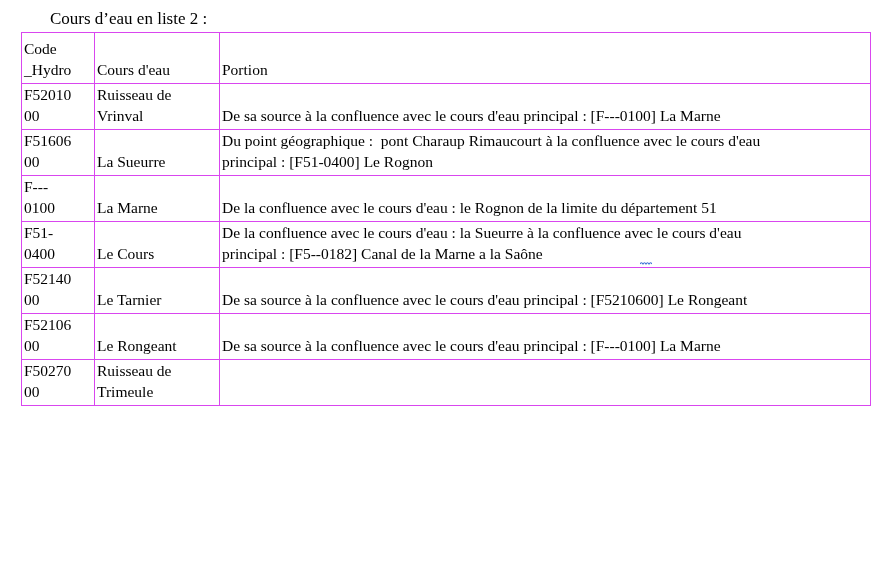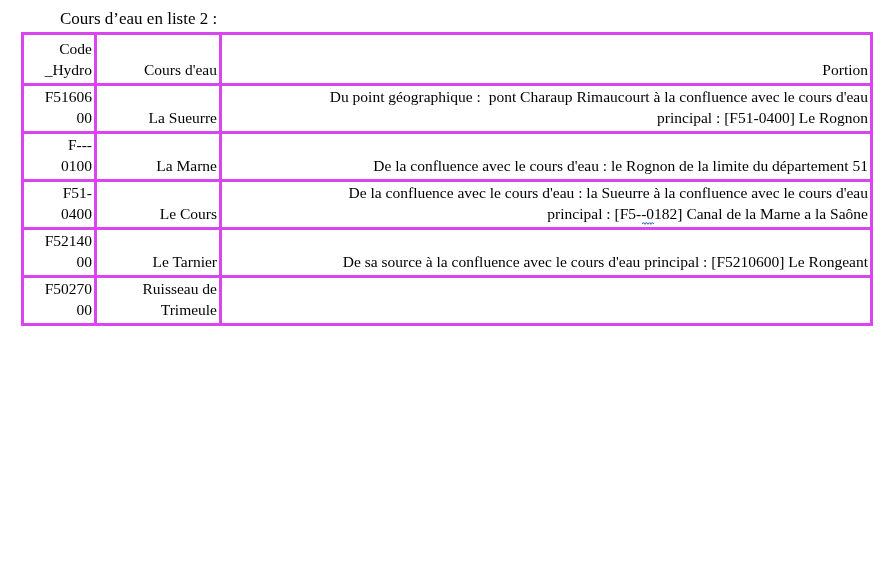--- a/index.html
+++ b/index.html
@@ -8,41 +8,41 @@
     position: relative;
     width: 885px;
     height: 567px;
     background: #ffffff;
     color: #000000;
     font-family: "Liberation Serif", "DejaVu Serif", serif;
     overflow: hidden;
   }
   .page-title {
     position: absolute;
-    left: 60px;
+    left: 50px;
     top: 8px;
     font-size: 17px;
     line-height: 22px;
     white-space: pre;
   }
   table.hydro {
     position: absolute;
     left: 21px;
     top: 32px;
     width: 850px;
     border-collapse: collapse;
     table-layout: fixed;
     font-size: 15.5px;
     line-height: 21px;
   }
   table.hydro th,
   table.hydro td {
-    border: 3px solid #d946ef;
+    border: 1px solid #d946ef;
     vertical-align: bottom;
-    text-align: right;
+    text-align: left;
     padding: 0 2px 3px 2px;
     font-weight: normal;
     overflow: hidden;
   }
   thead tr { height: 51px; }
   tbody tr { height: 42px; }
   tbody tr:last-child { height: 46px; }
   .pre, .cell-text { white-space: pre-wrap; }
   td.portion { position: relative; }
   .squiggle {
@@ -69,20 +69,27 @@
     <thead>
       <tr>
         <th class="pre">Code
 _Hydro</th>
         <th class="pre">Cours d'eau</th>
         <th class="pre">Portion</th>
       </tr>
     </thead>
     <tbody>
       <tr>
+        <td class="pre">F52010
+00</td>
+        <td class="pre">Ruisseau de
+Vrinval</td>
+        <td class="portion"><span class="cell-text">De sa source à la confluence avec le cours d'eau principal : [F---0100] La Marne</span></td>
+      </tr>
+      <tr>
         <td class="pre">F51606
 00</td>
         <td class="pre">La Sueurre</td>
         <td class="portion"><span class="cell-text">Du point géographique :  pont Charaup Rimaucourt à la confluence avec le cours d'eau
 principal : [F51-0400] Le Rognon</span></td>
       </tr>
       <tr>
         <td class="pre">F---
 0100</td>
         <td class="pre">La Marne</td>
@@ -100,20 +107,26 @@
           </svg>
         </td>
       </tr>
       <tr>
         <td class="pre">F52140
 00</td>
         <td class="pre">Le Tarnier</td>
         <td class="portion"><span class="cell-text">De sa source à la confluence avec le cours d'eau principal : [F5210600] Le Rongeant</span></td>
       </tr>
       <tr>
+        <td class="pre">F52106
+00</td>
+        <td class="pre">Le Rongeant</td>
+        <td class="portion"><span class="cell-text">De sa source à la confluence avec le cours d'eau principal : [F---0100] La Marne</span></td>
+      </tr>
+      <tr>
         <td class="pre">F50270
 00</td>
         <td class="pre">Ruisseau de
 Trimeule</td>
         <td class="portion"></td>
       </tr>
     </tbody>
   </table>
 </div>
 

